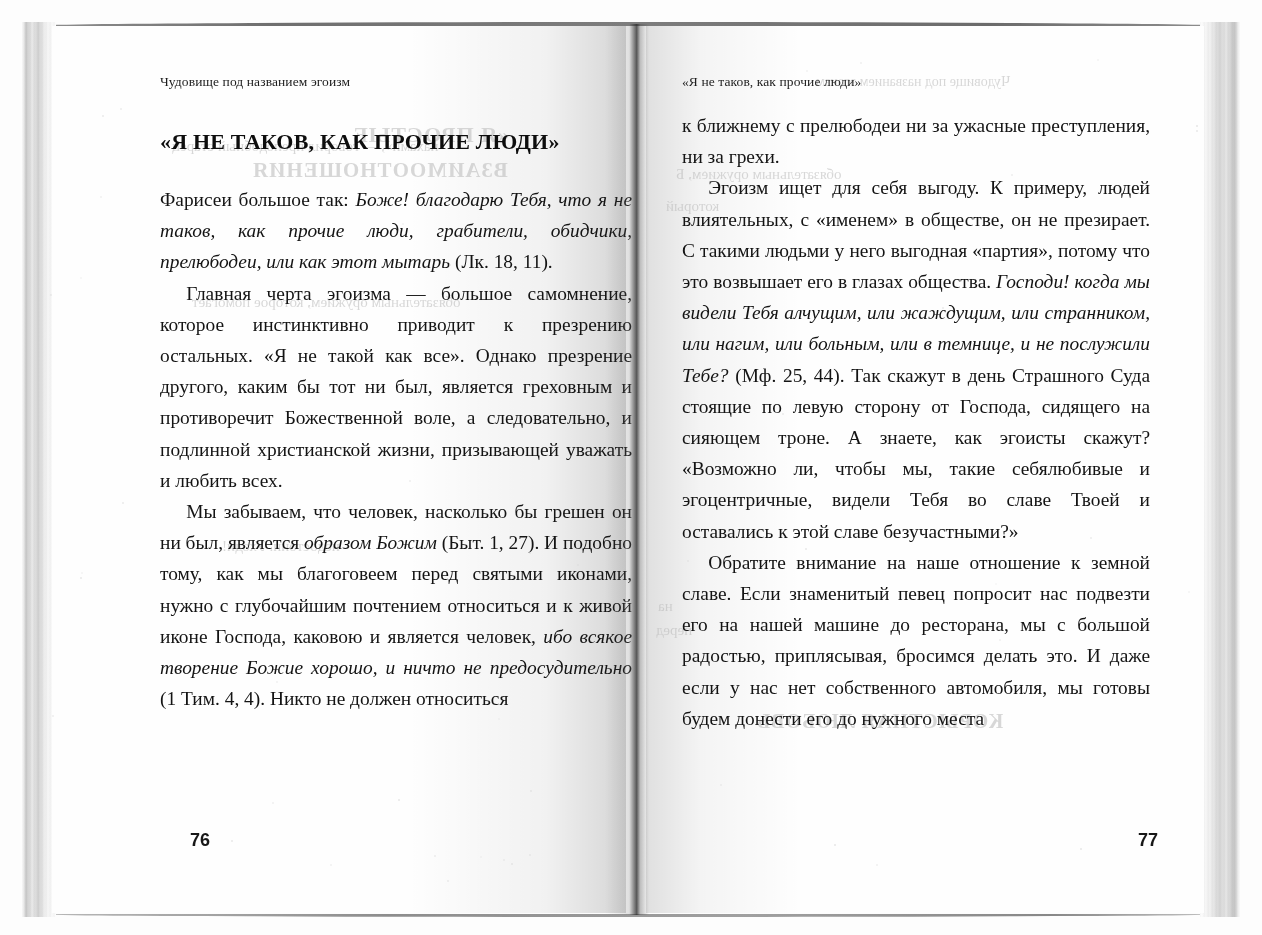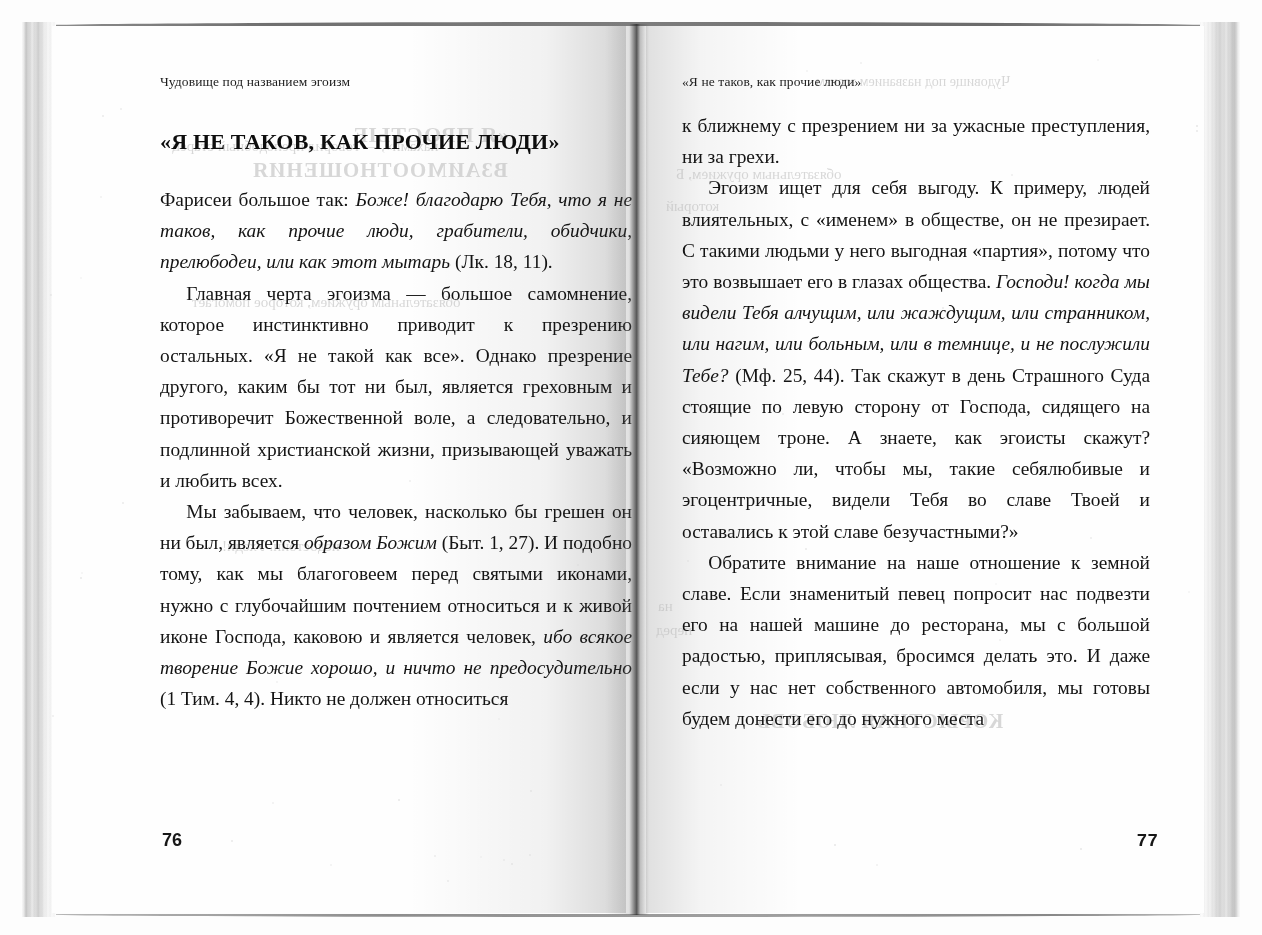--- a/index.html
+++ b/index.html
@@ -159,23 +159,24 @@
   .column p.indent { text-indent: 1.35em; }
   .column i { font-style: italic; }
 
   .folio {
     position: absolute;
     bottom: 62px;
     font-size: 18px;
     color: #171717;
     font-family: "Liberation Sans", sans-serif;
     font-weight: 600;
+    margin-left: 28px;
   }
   .page-left  .folio { left: 110px; }
-  .page-right .folio { right: 46px; font-family: Liberation Mono, monospace; }
+  .page-right .folio { right: 46px; }
 
   
   .bleed {
     position: absolute;
     color: #b9b9b9;
     opacity: .55;
     transform: scaleX(-1);
     pointer-events: none;
     white-space: nowrap;
     font-family: "Liberation Serif", serif;
@@ -240,21 +241,21 @@
             <div class="bleed" style="left: 30px; top: 140px; font-size: 15px;">обязательным оружием, Б</div>
             <div class="bleed" style="left: 20px; top: 172px; font-size: 15px;">который</div>
             <div class="bleed bleed-title" style="left: 110px; top: 684px; font-size: 20px;">КОРЫСТНАЯ ЛЮБОВЬ</div>
             <div class="bleed" style="left: 10px; top: 596px; font-size: 15px;">перед</div>
             <div class="bleed" style="left: 12px; top: 572px; font-size: 15px;">на</div>
           </div>
 
         <div class="running-head">«Я не таков, как прочие люди»</div>
 
         <div class="column">
-            <p><span>к ближнему с презрением ни за ужасные преступления, ни за грехи.</span></p>
+            <p><span>к ближнему с прелюбодеи ни за ужасные преступления, ни за грехи.</span></p>
             <p class="indent"><span>Эгоизм ищет для себя выгоду. К примеру, людей влиятельных, с «именем» в обществе, он не презирает. С такими людьми у него выгодная «партия», потому что это возвышает его в глазах общества. </span><i>Господи! когда мы видели Тебя алчущим, или жаждущим, или странником, или нагим, или больным, или в темнице, и не послужили Тебе?</i><span> (Мф. 25, 44). Так скажут в день Страшного Суда стоящие по левую сторону от Господа, сидящего на сияющем троне. А знаете, как эгоисты скажут? «Возможно ли, чтобы мы, такие себялюбивые и эгоцентричные, видели Тебя во славе Твоей и оставались к этой славе безучастными?»</span></p>
             <p class="indent"><span>Обратите внимание на наше отношение к земной славе. Если знаменитый певец попросит нас подвезти его на нашей машине до ресторана, мы с большой радостью, приплясывая, бросимся делать это. И даже если у нас нет собственного автомобиля, мы готовы будем донести его до нужного места</span></p>
           </div>
 
         <div class="folio">77</div>
       </div>
     </div>
 
     <div class="gutter"></div>
   </div>

